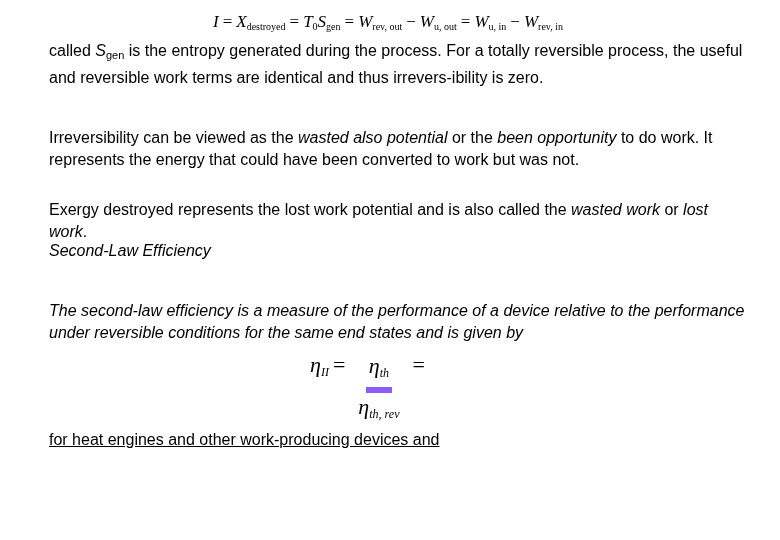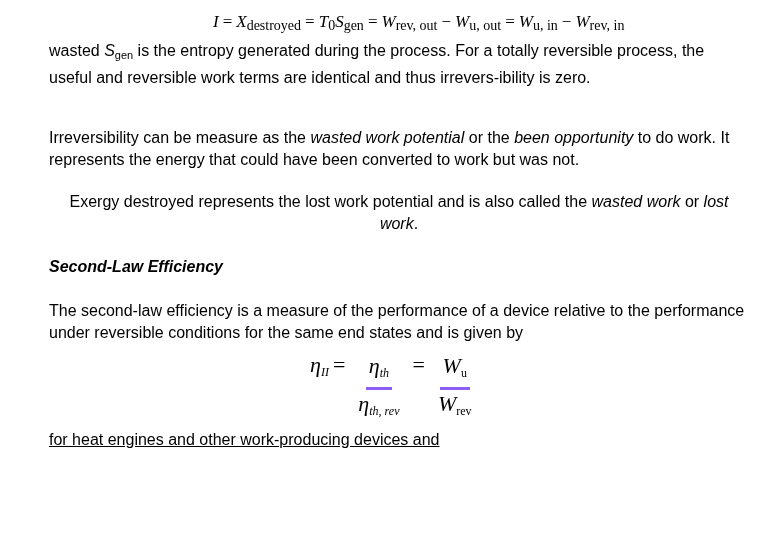--- a/index.html
+++ b/index.html
@@ -21,84 +21,80 @@
       color: #000;
       white-space: nowrap;
     }
     .eq1 {
       left: 213px;
       top: 12px;
       font-size: 17px;
       line-height: 20px;
     }
     .eq i { font-style: italic; }
-    .eq sub { font-size: 14px; vertical-align: -3px; font-style: normal; }
+    .eq sub { font-size: 10px; vertical-align: -3px; font-style: normal; }
     .eq .op { padding: 0 4px; }
 
     .para {
       position: absolute;
       left: 49px;
       width: 700px;
       font-size: 16px;
       line-height: 21.5px;
       margin: 0;
     }
     .para sub { font-size: 11px; vertical-align: -3px; }
     .p1 { top: 40px; }
     .p2 { top: 127px; }
-    .p3 { top: 191px; text-align: center; }
-    .p4 { top: 256px; font-style: italic; font-weight: bold; }
-    .p5 { top: 300px; }
+    .p3 { top: 199px; }
+    .p4 { top: 240px; font-style: italic; font-weight: normal; }
+    .p5 { top: 300px; font-style: italic; }
     .p6 { top: 429px; text-decoration: underline; }
 
     .eq2 {
       left: 310px;
       top: 352px;
       font-size: 22px;
       display: flex;
       align-items: flex-start;
     }
     .frac {
       display: inline-flex;
       flex-direction: column;
       align-items: center;
       margin: 0 6px;
     }
     .frac .num, .frac .den {
       line-height: 28px;
       padding: 0 3px;
     }
-    .frac .num { border-bottom: 3px solid #8b5cf6; }
+    .frac .num { border-bottom: 6px solid #8b5cf6; }
     .eq2 sub { font-size: 12px; vertical-align: -4px; }
     .eq2 .eqs { padding: 0 4px; font-size: 22px; }
   </style>
 </head>
 <body>
 
 <div class="eq eq1">
   <i>I</i><span class="op">=</span><i>X</i><sub>destroyed</sub><span class="op">=</span><i>T</i><sub>0</sub><i>S</i><sub>gen</sub><span class="op">=</span><i>W</i><sub>rev, out</sub><span class="op">−</span><i>W</i><sub>u, out</sub><span class="op">=</span><i>W</i><sub>u, in</sub><span class="op">−</span><i>W</i><sub>rev, in</sub>
 </div>
 
-<p class="para p1"><span>wasted </span><i>S</i><sub>gen</sub><span> is the entropy generated during the process. For a totally reversible process, the useful and reversible work terms are identical and thus irrevers-ibility is zero.</span></p>
+<p class="para p1"><span>called </span><i>S</i><sub>gen</sub><span> is the entropy generated during the process. For a totally reversible process, the useful and reversible work terms are identical and thus irrevers-ibility is zero.</span></p>
 
-<p class="para p2"><span>Irreversibility can be measure as the </span><i>wasted work potential</i><span> or the </span><i>been opportunity</i><span> to do work. It represents the energy that could have been converted to work but was not.</span></p>
+<p class="para p2"><span>Irreversibility can be viewed as the </span><i>wasted also potential</i><span> or the </span><i>been opportunity</i><span> to do work. It represents the energy that could have been converted to work but was not.</span></p>
 
 <p class="para p3"><span>Exergy destroyed represents the lost work potential and is also called the </span><i>wasted work</i><span> or </span><i>lost work</i><span>.</span></p>
 
 <p class="para p4">Second-Law Efficiency</p>
 
 <p class="para p5">The second-law efficiency is a measure of the performance of a device relative to the performance under reversible conditions for the same end states and is given by</p>
 
 <div class="eq eq2">
   <span><i>η</i><sub><i>II</i></sub></span>
   <span class="eqs">=</span>
   <span class="frac">
     <span class="num"><i>η</i><sub><i>th</i></sub></span>
     <span class="den"><i>η</i><sub><i>th, rev</i></sub></span>
   </span>
   <span class="eqs">=</span>
-  <span class="frac">
-    <span class="num"><i>W</i><sub>u</sub></span>
-    <span class="den"><i>W</i><sub>rev</sub></span>
-  </span>
 </div>
 
 <p class="para p6">for heat engines and other work-producing devices and</p>
 
 </body></html>

